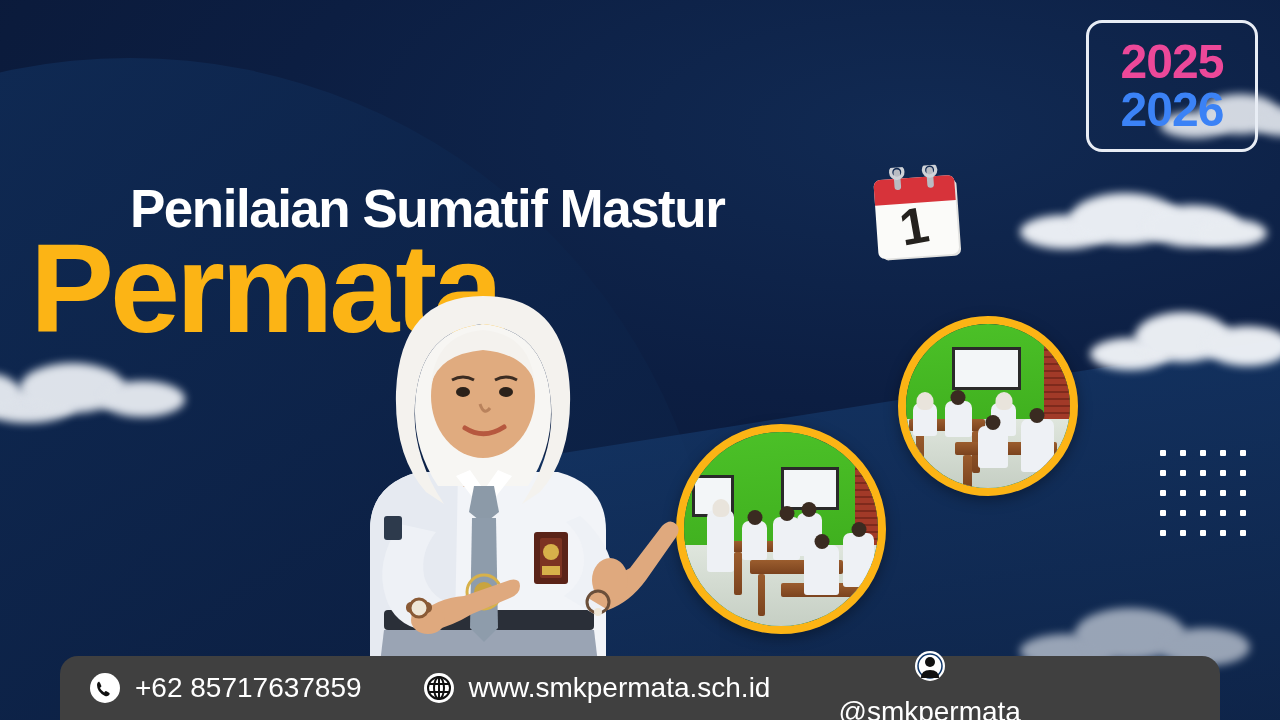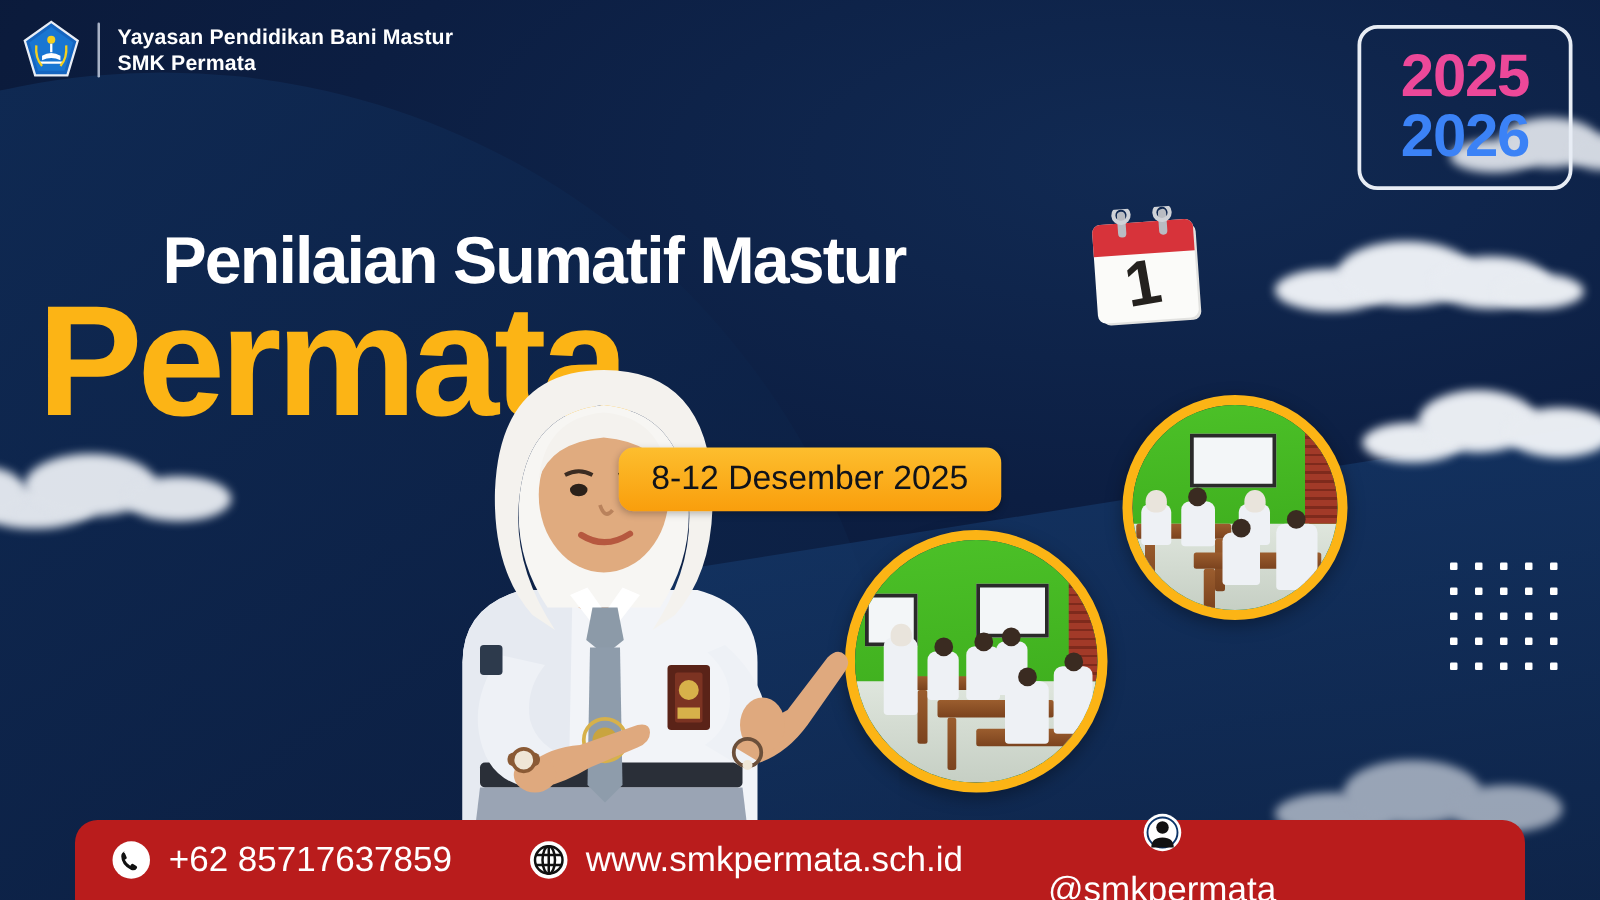--- a/index.html
+++ b/index.html
@@ -180,21 +180,21 @@
   
   .student{
     position:absolute; left:258px; top:280px;
     width:470px; height:400px; z-index:25;
   }
 
   
   .footer{
     position:absolute; left:60px; top:656px;
     width:1160px; height:64px;
-    background:#b91c1c;
+    background:#404040;
     border-radius:18px 18px 0 0;
     display:flex; align-items:center;
     z-index:30;
   }
   .contact{
     display:flex; align-items:center; gap:13px;
     color:#ffffff; font-size:28px; font-weight:400; white-space:nowrap;
   }
   .contact.c-phone{ margin-left:28px; }
   .contact.c-web{   margin-left:60px;align-items:center; }
@@ -231,37 +231,20 @@
       <span></span>
       <span></span>
       <span></span>
     </div>
   <div class="cloud c5">
       <span></span>
       <span></span>
       <span></span>
     </div>
 
-  <div class="header">
-    <svg class="logo" viewBox="0 0 100 104">
-      <path d="M50 3 L96 36 L78 96 L22 96 L4 36 Z" fill="#1565c0" stroke="#e9eef6" stroke-width="4"></path>
-      <path d="M50 12 L88 39 L73 88 L27 88 L12 39 Z" fill="#1976d2"></path>
-      <circle cx="50" cy="34" r="7" fill="#f5d020"></circle>
-      <path d="M50 41 L50 56" stroke="#ffffff" stroke-width="4"></path>
-      <path d="M34 62 Q50 52 66 62 L66 70 Q50 62 34 70 Z" fill="#ffffff"></path>
-      <path d="M30 72 H70 V76 H30 Z" fill="#ffffff"></path>
-      <path d="M24 44 Q22 66 34 80" stroke="#f5d020" stroke-width="4" fill="none"></path>
-      <path d="M76 44 Q78 66 66 80" stroke="#f5d020" stroke-width="4" fill="none"></path>
-    </svg>
-    <div class="header-divider"></div>
-    <div class="header-text">
-      <div class="l1">Yayasan Pendidikan Bani Mastur</div>
-      <div class="l2">SMK Permata</div>
-    </div>
-  </div>
 
   <div class="year-badge">
     <div class="y1">2025</div>
     <div class="y2">2026</div>
   </div>
 
   <div class="title-sub">Penilaian Sumatif  Mastur</div>
   <div class="title-main">Permata</div>
 
   <svg class="calendar" viewBox="0 0 100 102">
@@ -408,21 +391,20 @@
 
     <path d="M322 236 Q352 262 356 296 Q358 322 336 334 L306 316 Q326 302 326 280 Q326 258 308 242 Z" fill="#eef1f6"></path>
     <path d="M330 318 Q348 300 372 288 L404 246 Q412 238 418 244 Q424 250 416 260 L388 300 Q372 322 350 330 Z" fill="#dfa97e"></path>
     <ellipse cx="352" cy="300" rx="18" ry="22" fill="#dfa97e"></ellipse>
     <circle cx="340" cy="322" r="11" fill="none" stroke="#6b4f3a" stroke-width="3"></circle>
     <circle cx="340" cy="332" r="4" fill="#efe6d6"></circle>
 
     <rect x="126" y="236" width="18" height="24" rx="3" fill="#2d3a4c"></rect>
   </svg>
 
-  <div class="date-pill">8-12 Desember 2025</div>
 
   <div class="footer">
 
     <div class="contact c-phone">
       <svg class="cicon" viewBox="0 0 34 34">
         <circle cx="17" cy="17" r="15" fill="#ffffff"></circle>
         <path d="M12 10 q-3 1 -3 4 0 7 8 11 3 1 4.5 -1.5 .6 -1 -.4 -1.7 l-2.6 -1.6 q-.9 -.5 -1.6 .4 l-.7 .9 q-3 -1.8 -4.4 -4.7 l1 -.6 q.9 -.6 .5 -1.5 l-1.2 -2.8 q-.4 -1 -1.4 -.9 Z" fill="#111111"></path>
       </svg>
       <span>+62 85717637859</span>
     </div>

